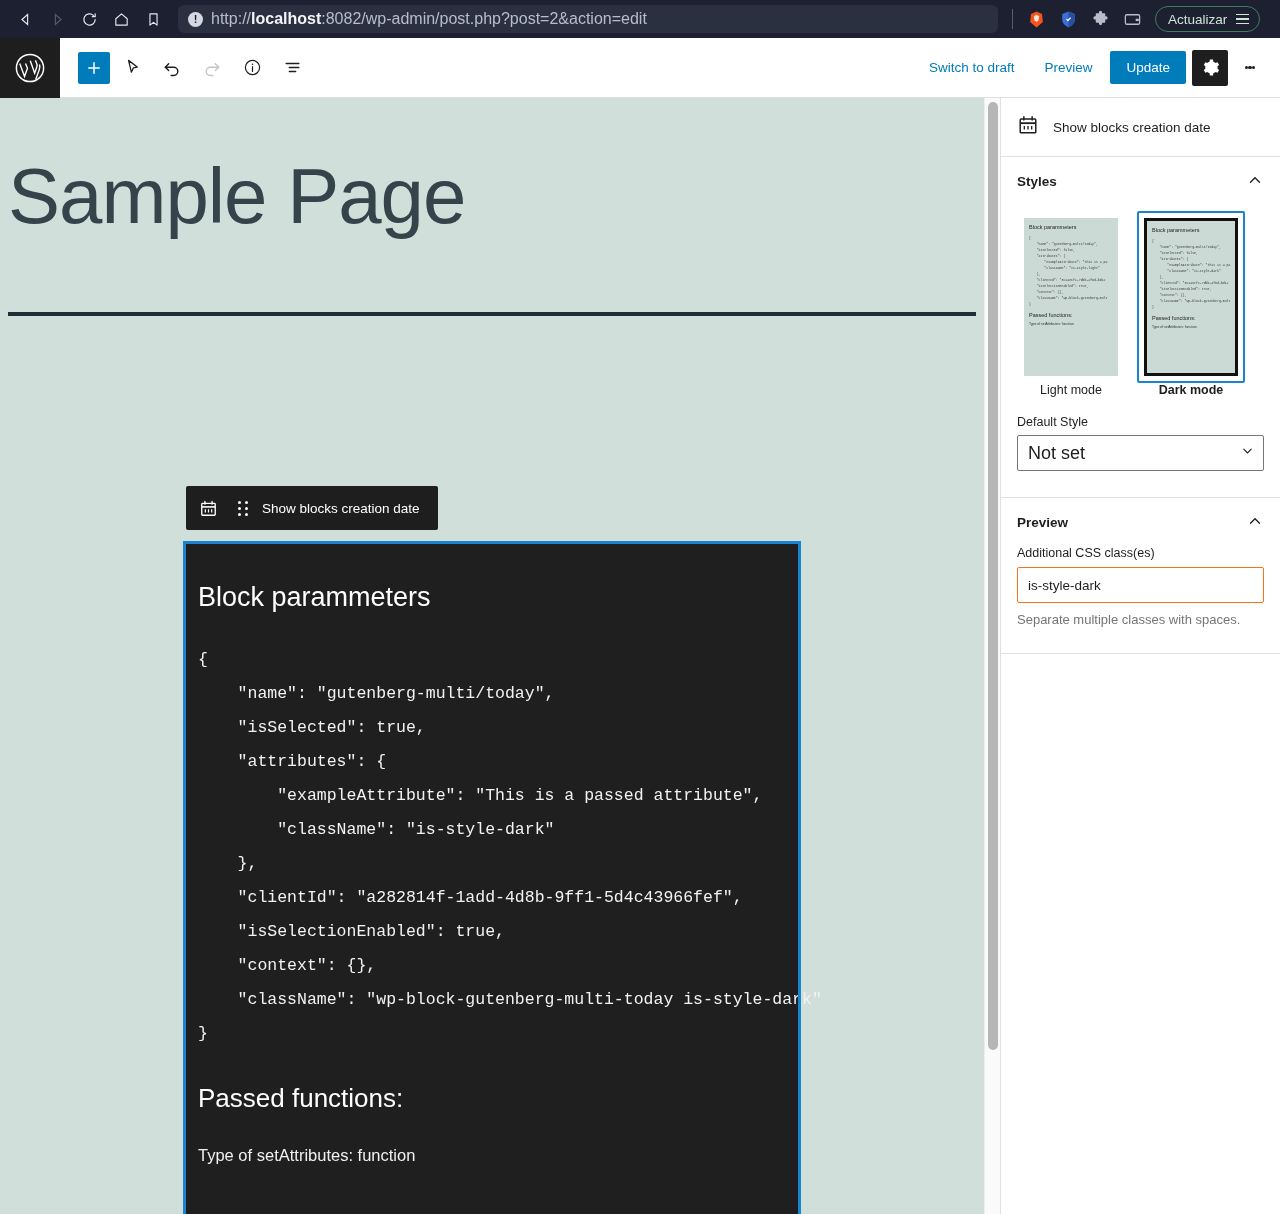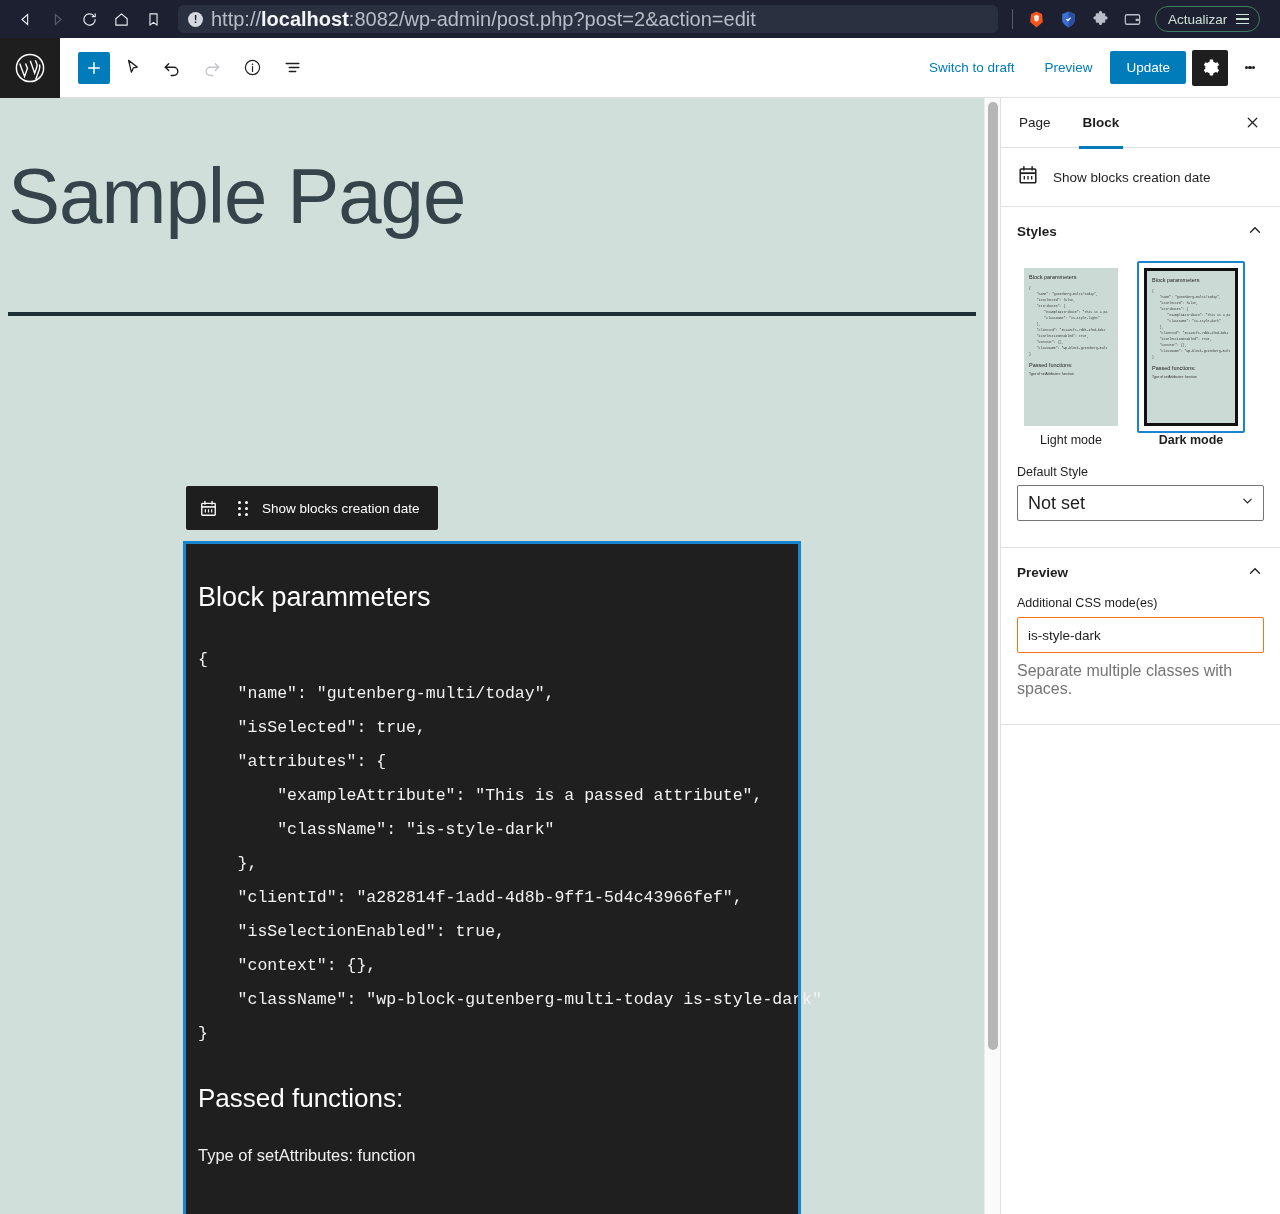--- a/index.html
+++ b/index.html
@@ -22,21 +22,21 @@
   }
   .nav-btn svg { display: block; }
   .nav-btn.disabled { color: #555b6e; }
 
   #url-bar {
     flex: 1; height: 28px; background: #2b3040; border-radius: 6px;
     display: flex; align-items: center; padding: 0 10px; gap: 8px;
     margin-left: 8px; max-width: 820px;
   }
   #url-text {
-    font-size: 20px; color: #b8bdc9; white-space: nowrap;
+    font-size: 16px; color: #b8bdc9; white-space: nowrap;
     overflow: hidden; text-overflow: ellipsis;
   }
   #url-text b { color: #f2f4f8; font-weight: 700; }
   .info-circle {
     width: 15px; height: 15px; border-radius: 50%; background: #d5d8e0;
     color: #1c2030; font-size: 11px; font-weight: bold;
     display: flex; align-items: center; justify-content: center;
     flex-shrink: 0; line-height: 1;
   }
 
@@ -239,21 +239,21 @@
     position: absolute; right: 9px; top: 50%; transform: translateY(-50%);
     pointer-events: none; color: #1e1e1e;
   }
 
   #css-class-label { font-size: 12.5px; color: #1e1e1e; margin-bottom: 7px; }
   #css-class-input {
     width: 100%; height: 36px; border: 1px solid #f97316; border-radius: 2px;
     padding: 0 10px; font-size: 13.5px; color: #1e1e1e;
     font-family: "Liberation Sans", sans-serif;
   }
-  #css-class-help { font-size: 16px; color: #757575; margin-top: 9px; }
+  #css-class-help { font-size: 13px; color: #757575; margin-top: 9px; }
 </style>
 </head>
 <body>
 
 <div id="browser-bar">
   <div class="nav-btn">
     <svg width="17" height="17" viewBox="0 0 24 24" fill="none" stroke="currentColor" stroke-width="1.6">
         <path d="M15 5 L7 12 L15 19 Z"></path>
       </svg>
   </div>
@@ -433,29 +433,20 @@
 
     </div>
 
     <div id="canvas-scrollbar">
       <div id="canvas-scroll-thumb"></div>
     </div>
   </div>
 
   <div id="sidebar">
 
-    <div id="sidebar-tabs">
-      <div class="sb-tab">Page</div>
-      <div class="sb-tab active">Block</div>
-      <div id="sidebar-close">
-        <svg width="17" height="17" viewBox="0 0 24 24" stroke="currentColor" stroke-width="1.7" stroke-linecap="round">
-            <path d="M6 6l12 12M18 6L6 18"></path>
-          </svg>
-      </div>
-    </div>
 
     <div id="sb-blockcard">
       <span>
         <svg width="22" height="22" viewBox="0 0 24 24" fill="none" stroke="#1e1e1e" stroke-width="1.6">
           <rect x="3.5" y="5.5" width="17" height="15" rx="1"></rect>
           <path d="M3.5 10h17" stroke-width="2"></path>
           <path d="M7.5 3v3.5M16.5 3v3.5" stroke-linecap="round"></path>
           <path d="M8 13v4M12 13v4M16 13v4" stroke-width="1.5"></path>
         </svg>
       </span>
@@ -535,19 +526,19 @@
 
     <div class="sb-panel">
       <div class="sb-panel-head">
         <span>Preview</span>
         <span class="chev">
           <svg width="18" height="18" viewBox="0 0 24 24" fill="none" stroke="currentColor" stroke-width="1.7" stroke-linecap="round">
               <path d="M6 15l6-6 6 6"></path>
             </svg>
         </span>
       </div>
-      <div id="css-class-label">Additional CSS mode(es)</div>
+      <div id="css-class-label">Additional CSS class(es)</div>
       <input id="css-class-input" value="is-style-dark" style="">
       <div id="css-class-help">Separate multiple classes with spaces.</div>
     </div>
 
   </div>
 </div>
 
 </body></html>

